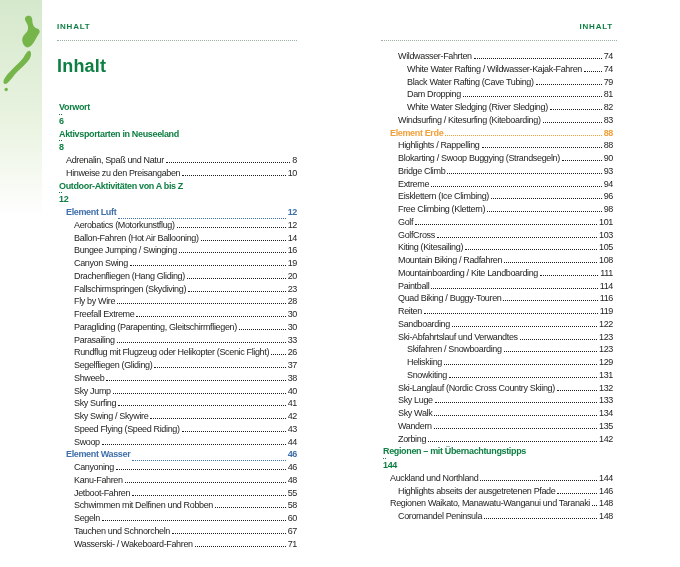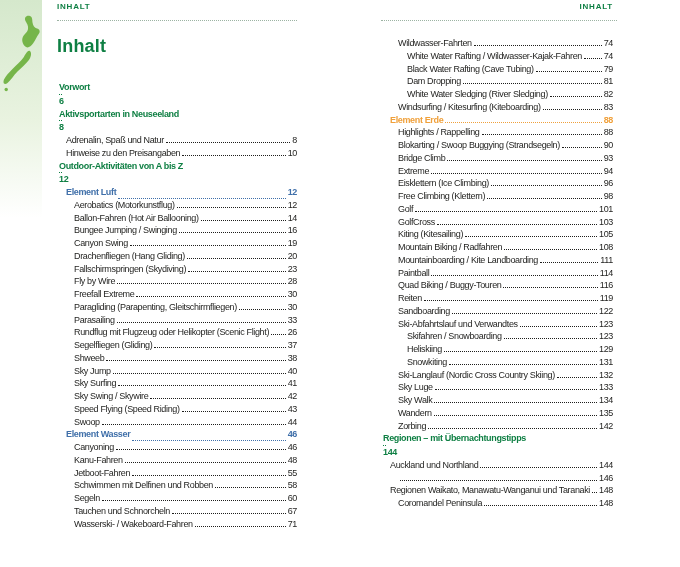--- a/index.html
+++ b/index.html
@@ -5,35 +5,35 @@
   html,body { margin:0; padding:0; background:#ffffff; }
   .spread {
     position:relative; width:680px; height:567px; background:#fff;
     font-family:"Liberation Sans", sans-serif; overflow:hidden;
   }
   .sidebar {
     position:absolute; left:0; top:0; width:42px; height:218px;
     background:linear-gradient(180deg, var(--strip-top) 0%, #e9f3e0 55%, #ffffff 100%);
   }
   .nz-map { position:absolute; left:3px; top:15px; width:42px; height:84px; }
-  .page { position:absolute; top:3px; }
+  .page { position:absolute; top:23px; }
   .page-left  { left:57px;  width:240px; }
   .page-right { left:381px; width:236px; }
   .running-head {
     font-size:8px; font-weight:bold; color:var(--green);
     letter-spacing:0.8px; line-height:8px;
   }
   .page-right .running-head { text-align:right; padding-right:4px; }
   .head-rule { margin-top:9px; height:0; border-top:1px dotted var(--rule); }
   h1.page-title {
     margin:16px 0 0 0; font-size:18px; line-height:18px;
     font-weight:bold; color:var(--green); letter-spacing:0.2px;
   }
   .page-left  .toc { margin-top:26px; }
-  .page-right .toc { margin-top:16px; padding-right:4px; }
+  .page-right .toc { margin-top:9px; padding-right:4px; }
   .row {
     display:flex; align-items:baseline;
     font-size:9px; letter-spacing:-0.35px; line-height:12.75px;
     color:var(--text); white-space:nowrap;
   }
   .row .lbl { flex:0 0 auto; }
   .row .leader {
     flex:1 1 auto; min-width:3px; height:0;
     border-bottom:1px dotted currentColor; margin:0 2px 0 2px;
   }
@@ -398,20 +398,21 @@
           <span class="lbl">Regionen – mit Übernachtungstipps</span>
           <span class="leader"></span>
           <span class="num">144</span>
         </div>
         <div class="row lv1">
           <span class="lbl">Auckland und Northland</span>
           <span class="leader"></span>
           <span class="num">144</span>
         </div>
         <div class="row lv2">
+          <span class="lbl">Highlights abseits der ausgetretenen Pfade</span>
           <span class="leader"></span>
           <span class="num">146</span>
         </div>
         <div class="row lv1">
           <span class="lbl">Regionen Waikato, Manawatu-Wanganui und Taranaki</span>
           <span class="leader"></span>
           <span class="num">148</span>
         </div>
         <div class="row lv2">
           <span class="lbl">Coromandel Peninsula</span>

